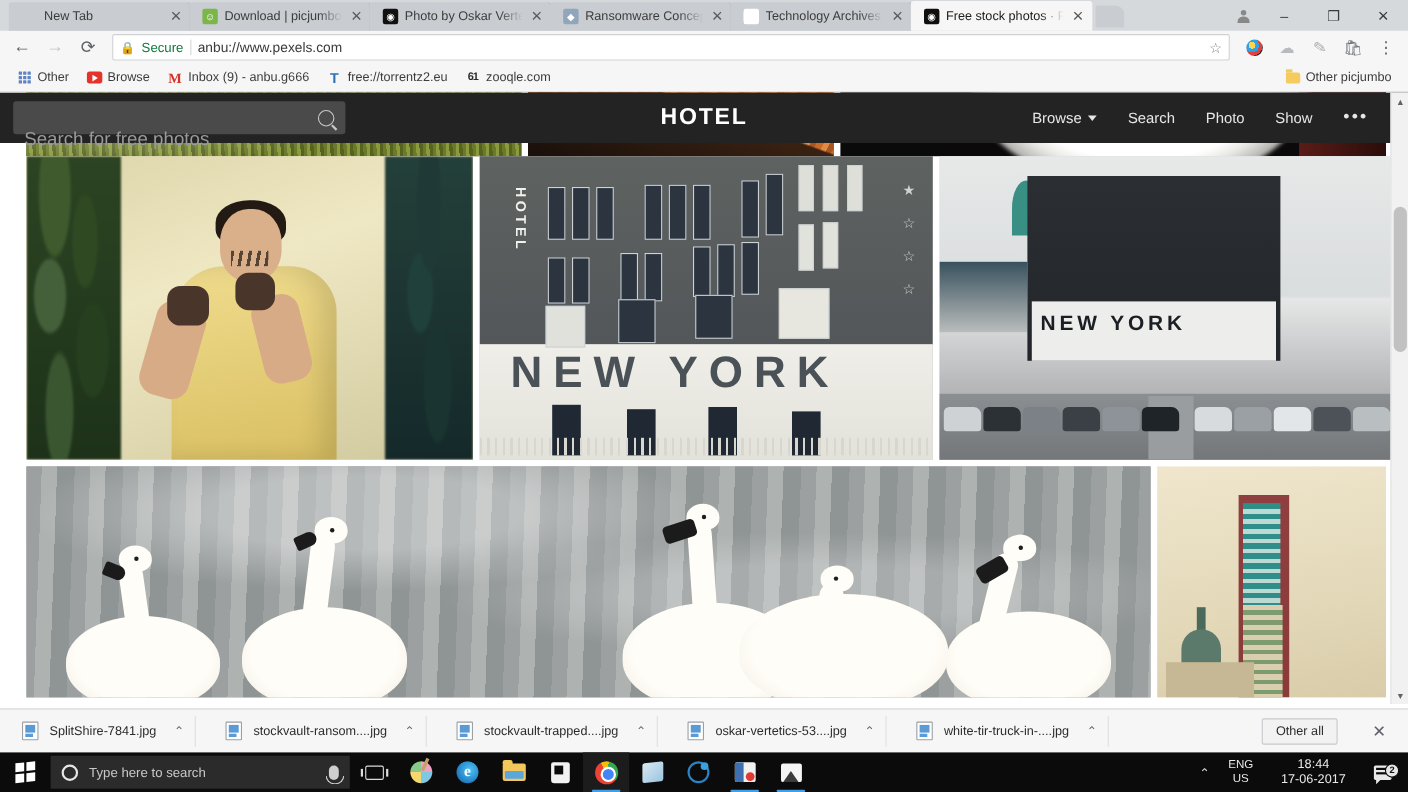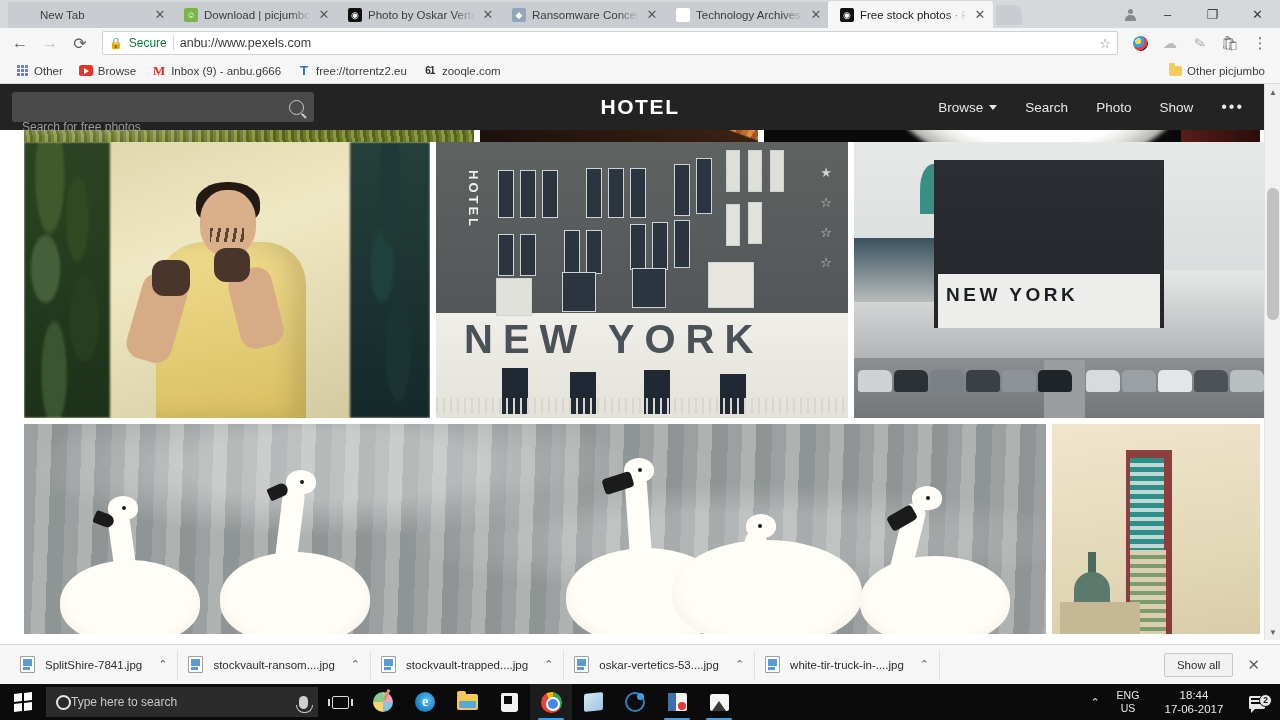--- a/index.html
+++ b/index.html
@@ -127,21 +127,21 @@
     position:absolute; top:0; left:0; right:0; height:46px; background:#232323;
     display:flex; align-items:center; z-index:20;
   }
   .pex-search {
     position:absolute; left:12px; top:8px; width:302px; height:30px;
     background:#4a4a4a; border-radius:3px; display:flex; align-items:center;
     padding:0 10px;
   }
   .pex-search input {
     flex:1; background:transparent; border:none; outline:none;
-    color:#cfcfcf; font-size:12px; font-family:"Liberation Sans",sans-serif;margin-top:39px;
+    color:#cfcfcf; font-size:17px; font-family:"Liberation Sans",sans-serif;margin-top:39px;
   }
   .pex-search input::placeholder { color:#9a9a9a; }
   .pex-search .mag {
     width:15px;height:15px;border:1.6px solid #c9c9c9;border-radius:50%;position:relative;flex:0 0 15px;
   }
   .pex-search .mag::after{content:"";position:absolute;right:-4px;bottom:-3px;width:6px;height:1.6px;background:#c9c9c9;transform:rotate(45deg);}
   .pex-logo {
     position:absolute; left:50%; transform:translateX(-50%); top:11px;
     color:#fff; font-size:21px; font-weight:bold; letter-spacing:1.6px;
   }
@@ -306,21 +306,21 @@
   
   .scrollbar { position:absolute; right:0; top:0; width:16px; bottom:0; background:#f1f1f1; border-left:1px solid #e2e2e2; z-index:30; }
   .sb-up,.sb-dn { position:absolute; left:0; width:16px; height:16px; display:flex; align-items:center; justify-content:center; font-size:8px; color:#5f6368; cursor:pointer; }
   .sb-up { top:0; } .sb-dn { bottom:0; }
   .sb-thumb { position:absolute; left:2px; width:12px; top:104px; height:132px; background:#c1c1c1; border-radius:6px; cursor:pointer; }
 
   
   .downloadbar {
     position:absolute; left:0; bottom:0; width:1280px; height:40px;
     background:#f6f6f6; border-top:1px solid #d3d6d9;
-    display:flex; align-items:center; padding:0 10px; gap:0;
+    display:flex; align-items:center; padding:0 10px; gap:17px;
   }
   .dl-item {
     display:flex; align-items:center; gap:10px; height:28px; padding:0 10px;
     font-size:11.5px; color:#2b2b2b; cursor:pointer; border-right:1px solid #dcdfe2;
     white-space:nowrap;
   }
   .dl-ic {
     width:15px; height:17px; flex:0 0 15px; background:#fff; border:1px solid #9aa0a6;
     border-radius:1px; position:relative;
   }
@@ -338,21 +338,21 @@
     position:absolute; left:0; top:684px; width:1280px; height:36px;
     background:#0b0b0b; display:flex; align-items:center;
   }
   .start {
     width:46px; height:36px; display:flex; align-items:center; justify-content:center; cursor:pointer;
   }
   .win-logo { display:grid; grid-template-columns:8px 8px; grid-template-rows:8px 8px; gap:2px; transform:skewY(-6deg); }
   .win-logo i { background:#fff; display:block; }
   .cortana {
     width:272px; height:30px; background:#2b2b2b; display:flex; align-items:center;
-    padding:0 10px; cursor:text;
+    padding:0 10px; gap:10px; cursor:text;
   }
   .cort-circle { width:15px; height:15px; border:2px solid #e6e6e6; border-radius:50%; flex:0 0 15px; }
   .cort-txt { flex:1; color:#c8c8c8; font-size:12px; }
   .cort-mic { width:9px; height:13px; border-radius:5px; background:#cfcfcf; position:relative; }
   .cort-mic::after { content:""; position:absolute; left:-3px; top:9px; width:15px; height:7px; border:1.6px solid #cfcfcf; border-top:none; border-radius:0 0 8px 8px; }
   .taskview { width:44px; height:36px; display:flex; align-items:center; justify-content:center; cursor:pointer; }
   .tv-ic { width:17px; height:13px; border:1.6px solid #dcdcdc; border-radius:2px; position:relative; }
   .tv-ic::before{content:"";position:absolute;left:-5px;top:2px;width:2px;height:7px;background:#dcdcdc;}
   .tv-ic::after{content:"";position:absolute;right:-5px;top:2px;width:2px;height:7px;background:#dcdcdc;}
   .tb-app {
@@ -706,21 +706,21 @@
     <div class="dl-item">
       <span class="dl-ic"></span>
       <span>oskar-vertetics-53....jpg</span>
       <span class="dl-caret">⌃</span>
     </div>
     <div class="dl-item">
       <span class="dl-ic"></span>
       <span>white-tir-truck-in-....jpg</span>
       <span class="dl-caret">⌃</span>
     </div>
-    <div class="dl-showall">Show all</div>
+    <div class="dl-showall">Other all</div>
     <div class="dl-close">✕</div>
   </div>
 
 </div>
 
 <div class="taskbar">
   <div class="start">
     <span class="win-logo">
         <i></i>
         <i></i>

